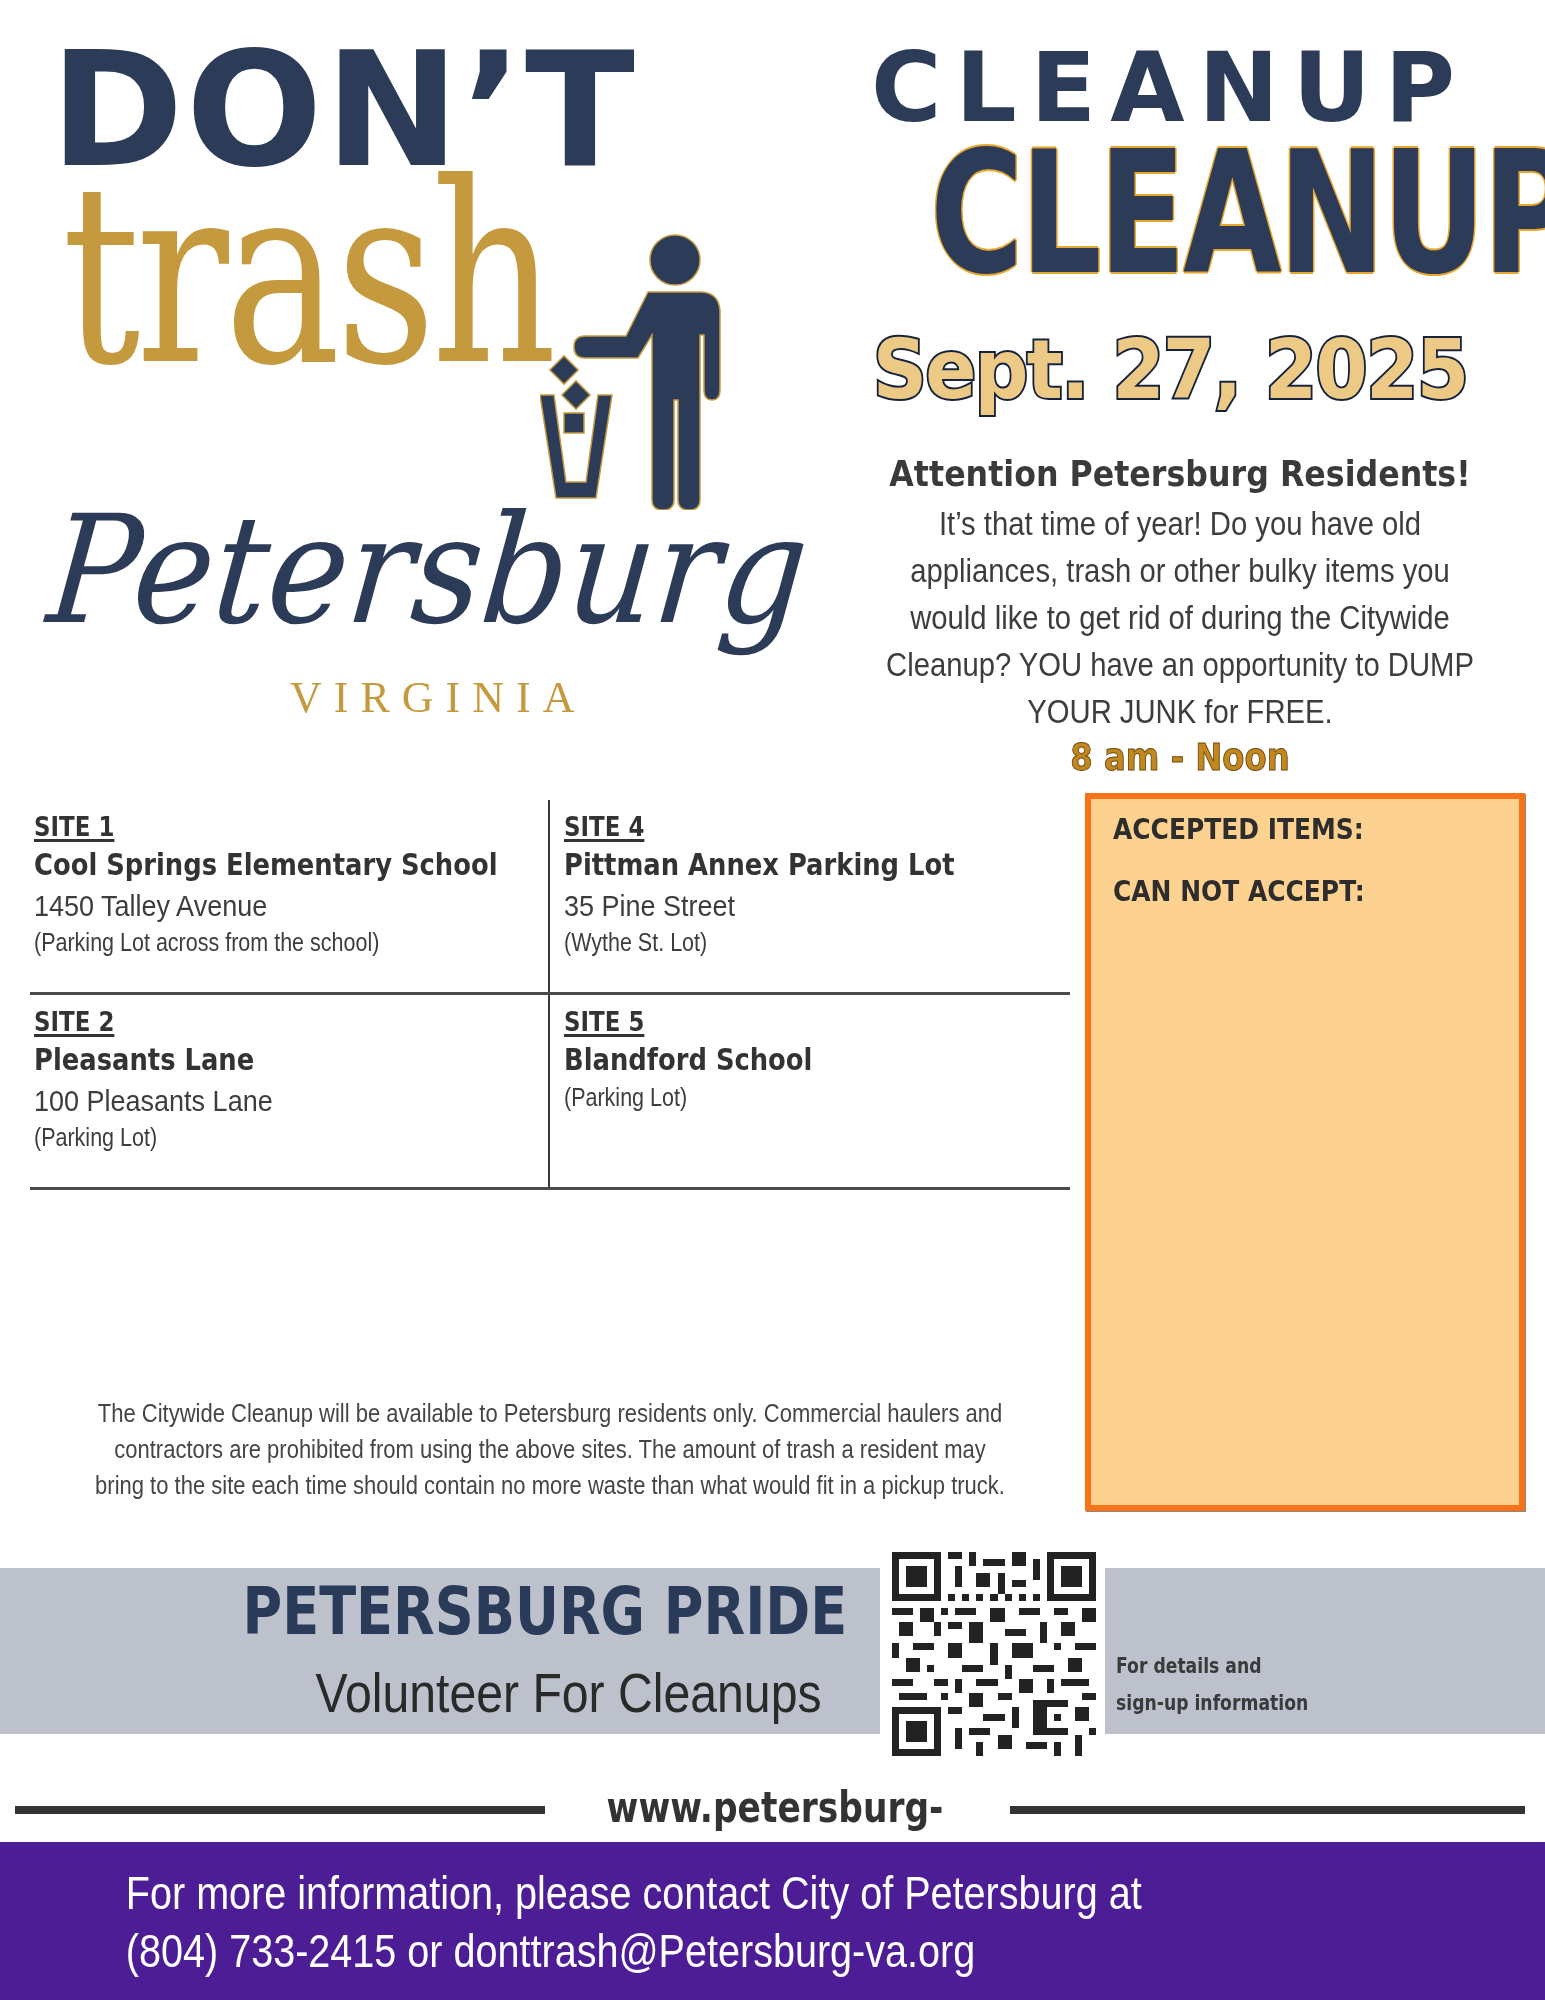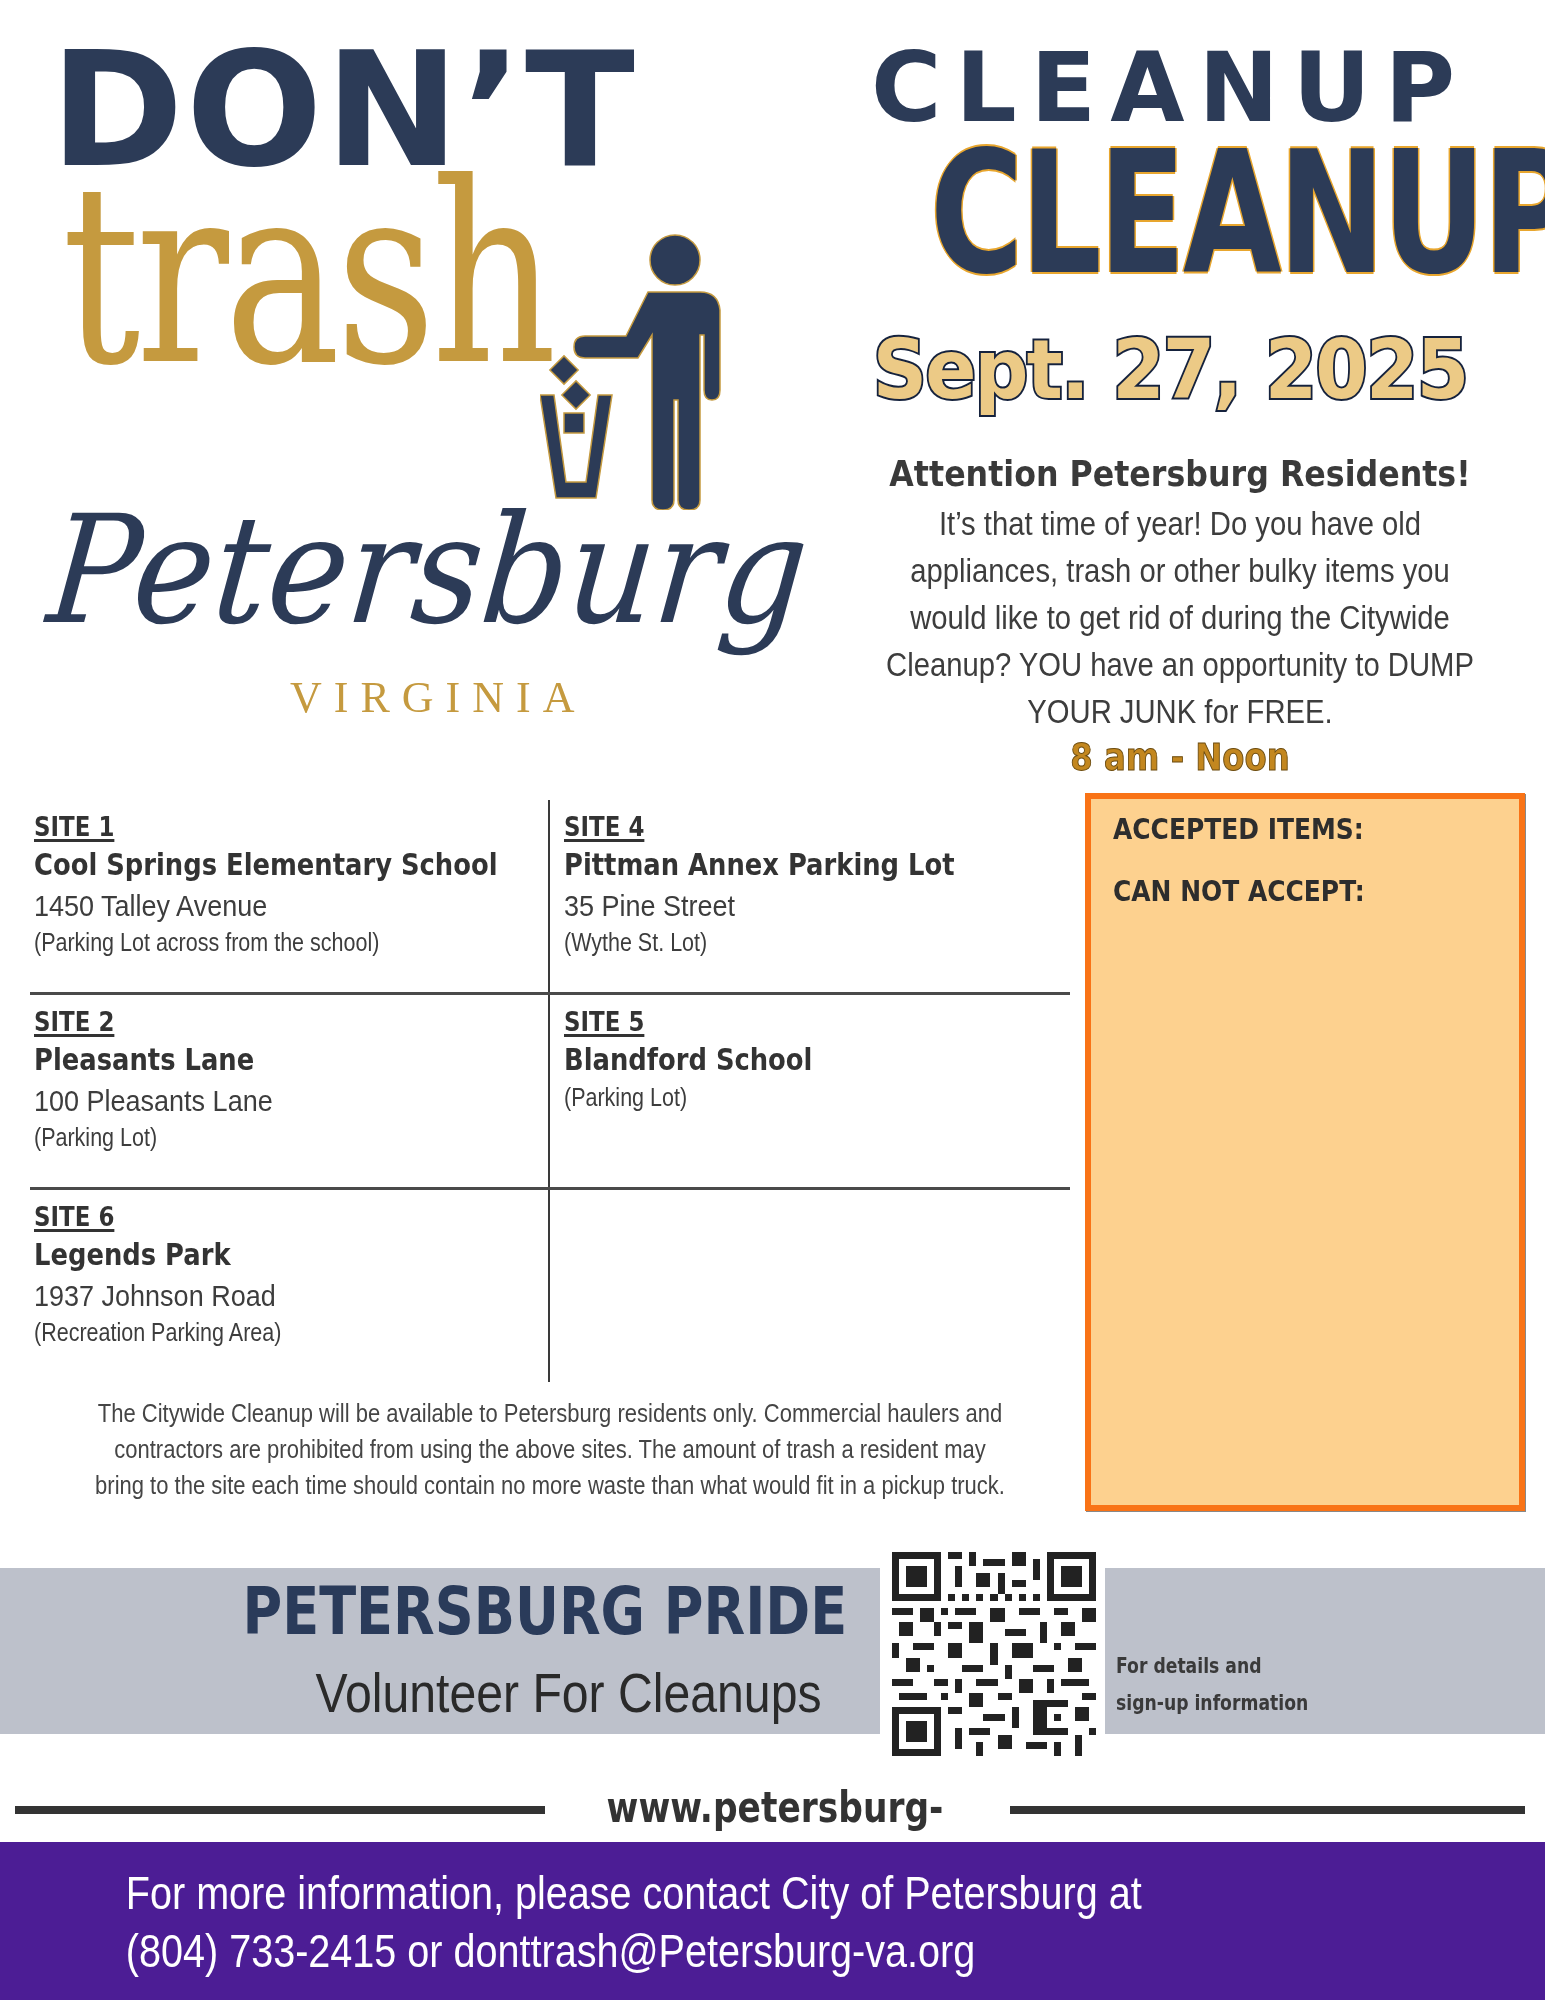--- a/index.html
+++ b/index.html
@@ -223,26 +223,20 @@
       <div class="site-addr">100 Pleasants Lane</div>
       <div class="site-note">(Parking Lot)</div>
     </div>
     <div class="site-cell">
       <div class="site-label">SITE 5</div>
       <div class="site-name">Blandford School</div>
       <div class="site-note">(Parking Lot)</div>
     </div>
   </div>
   <div class="site-row">
-    <div class="site-cell">
-      <div class="site-label">SITE 6</div>
-      <div class="site-name">Legends Park</div>
-      <div class="site-addr">1937 Johnson Road</div>
-      <div class="site-note">(Recreation Parking Area)</div>
-    </div>
   </div>
 </div>
 
 <div class="disclaimer">The Citywide Cleanup will be available to Petersburg residents only. Commercial haulers and contractors are prohibited from using the above sites.  The amount of trash a resident may bring to the site each time should contain no more waste than what would fit in a pickup truck.</div>
 
 <div class="items-box">
   <div class="items-head">ACCEPTED ITEMS:</div>
   <div class="items-gap"></div>
   <div class="items-head">CAN NOT ACCEPT:</div>
 </div>

